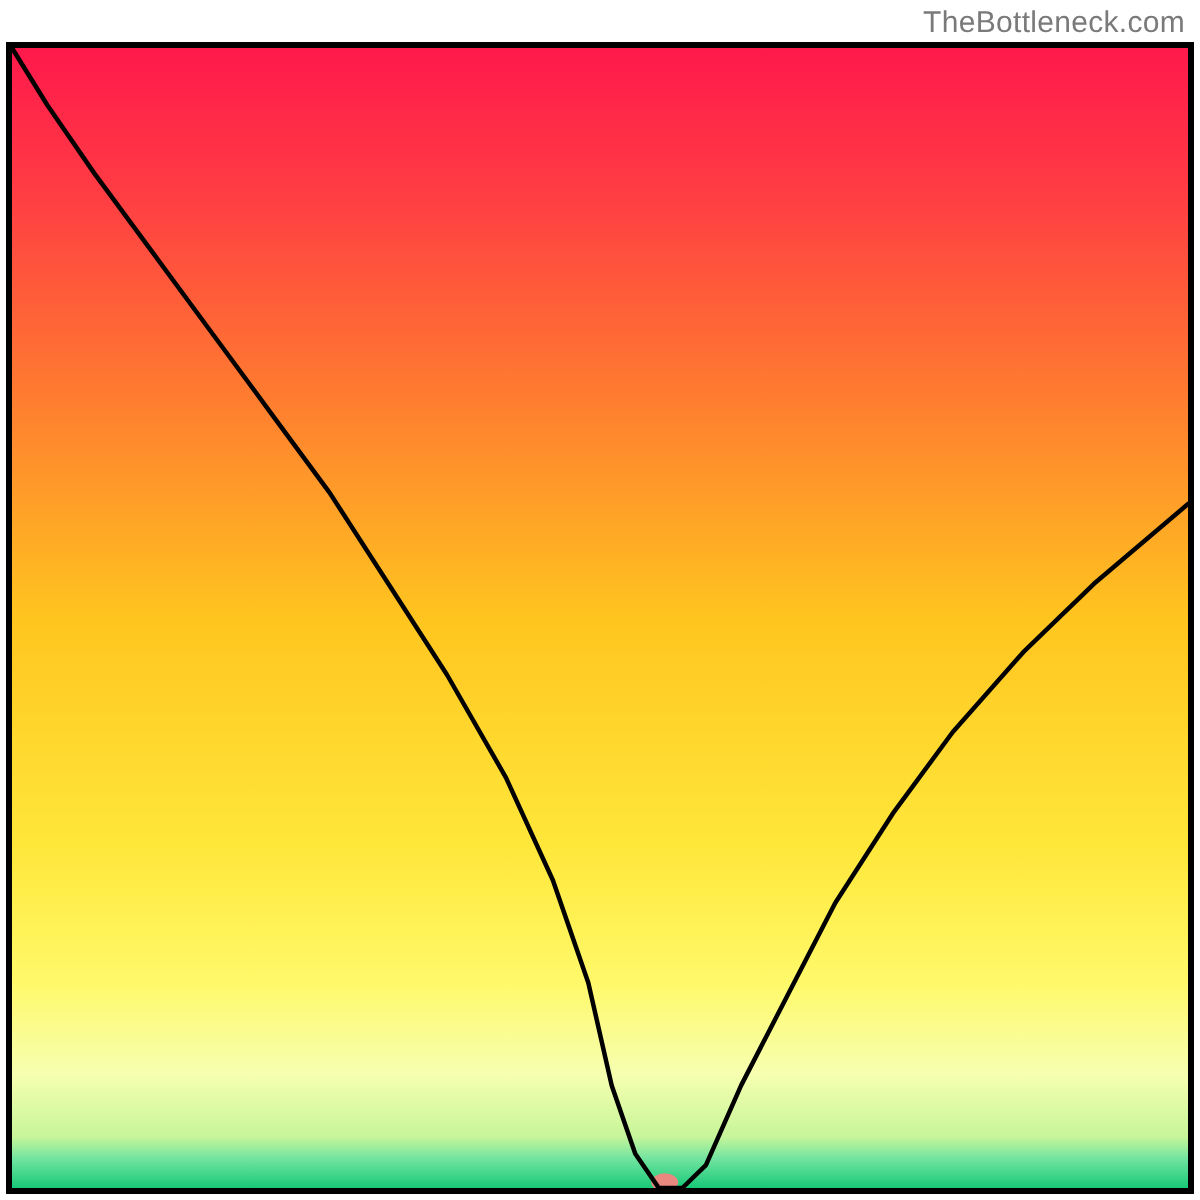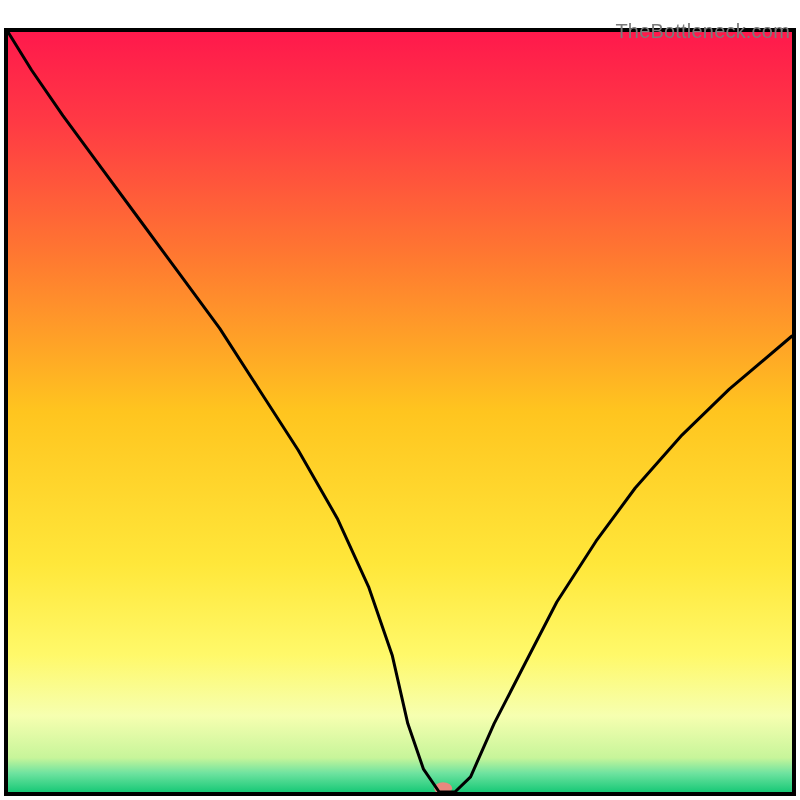--- a/index.html
+++ b/index.html
@@ -7,21 +7,21 @@
     padding: 0;
     background: #fff;
     width: 800px;
     height: 800px;
     overflow: hidden;
     position: relative;
     font-family: Arial, Helvetica, sans-serif;
   }
   .watermark {
     position: absolute;
-    top: 20px;
+    top: 4px;
     right: 10px;
     color: #7a7a7a;
     font-size: 20px;
     font-weight: 500;
     z-index: 10;
     letter-spacing: 0.2px;
   }
   .chart-box {
     position: absolute;
     left: 4px;

